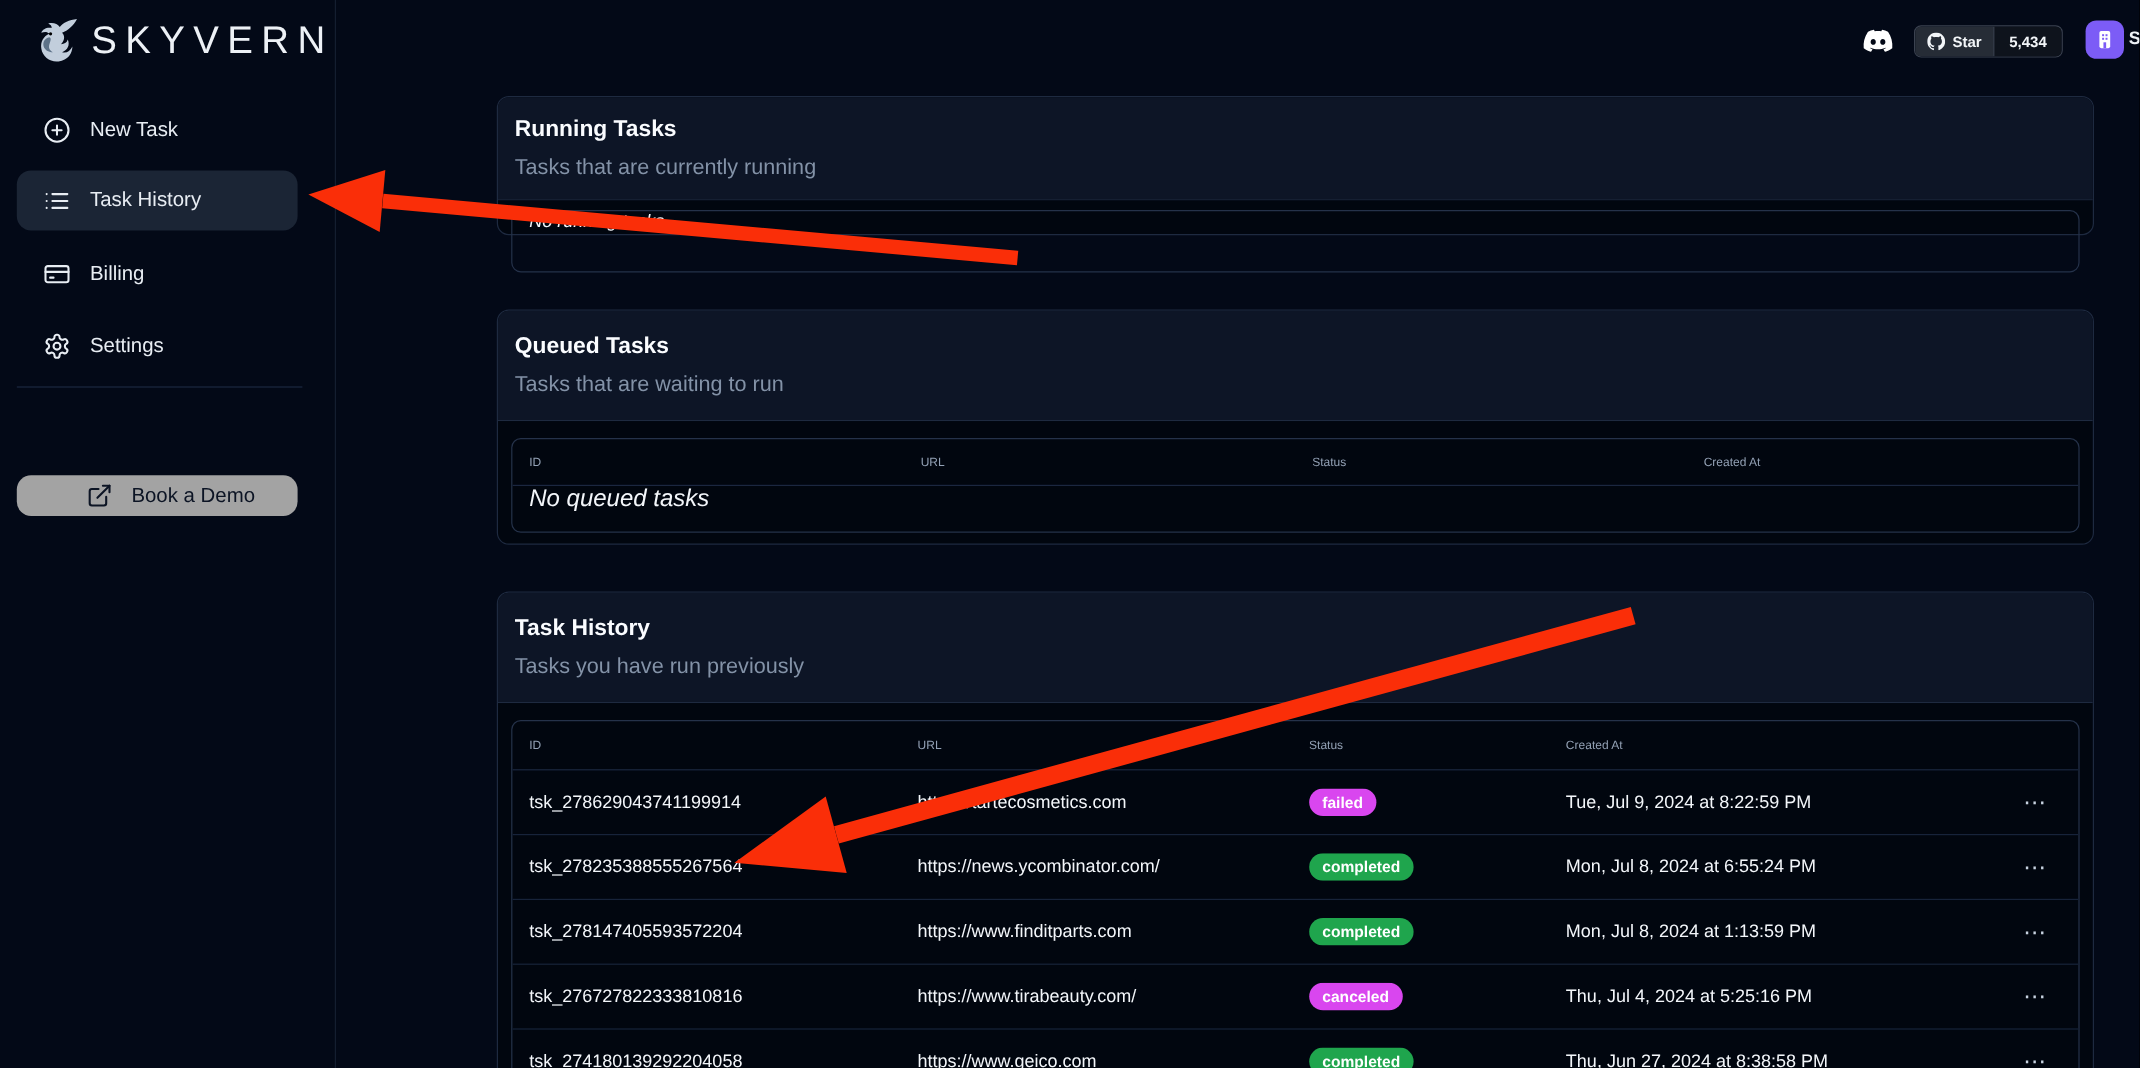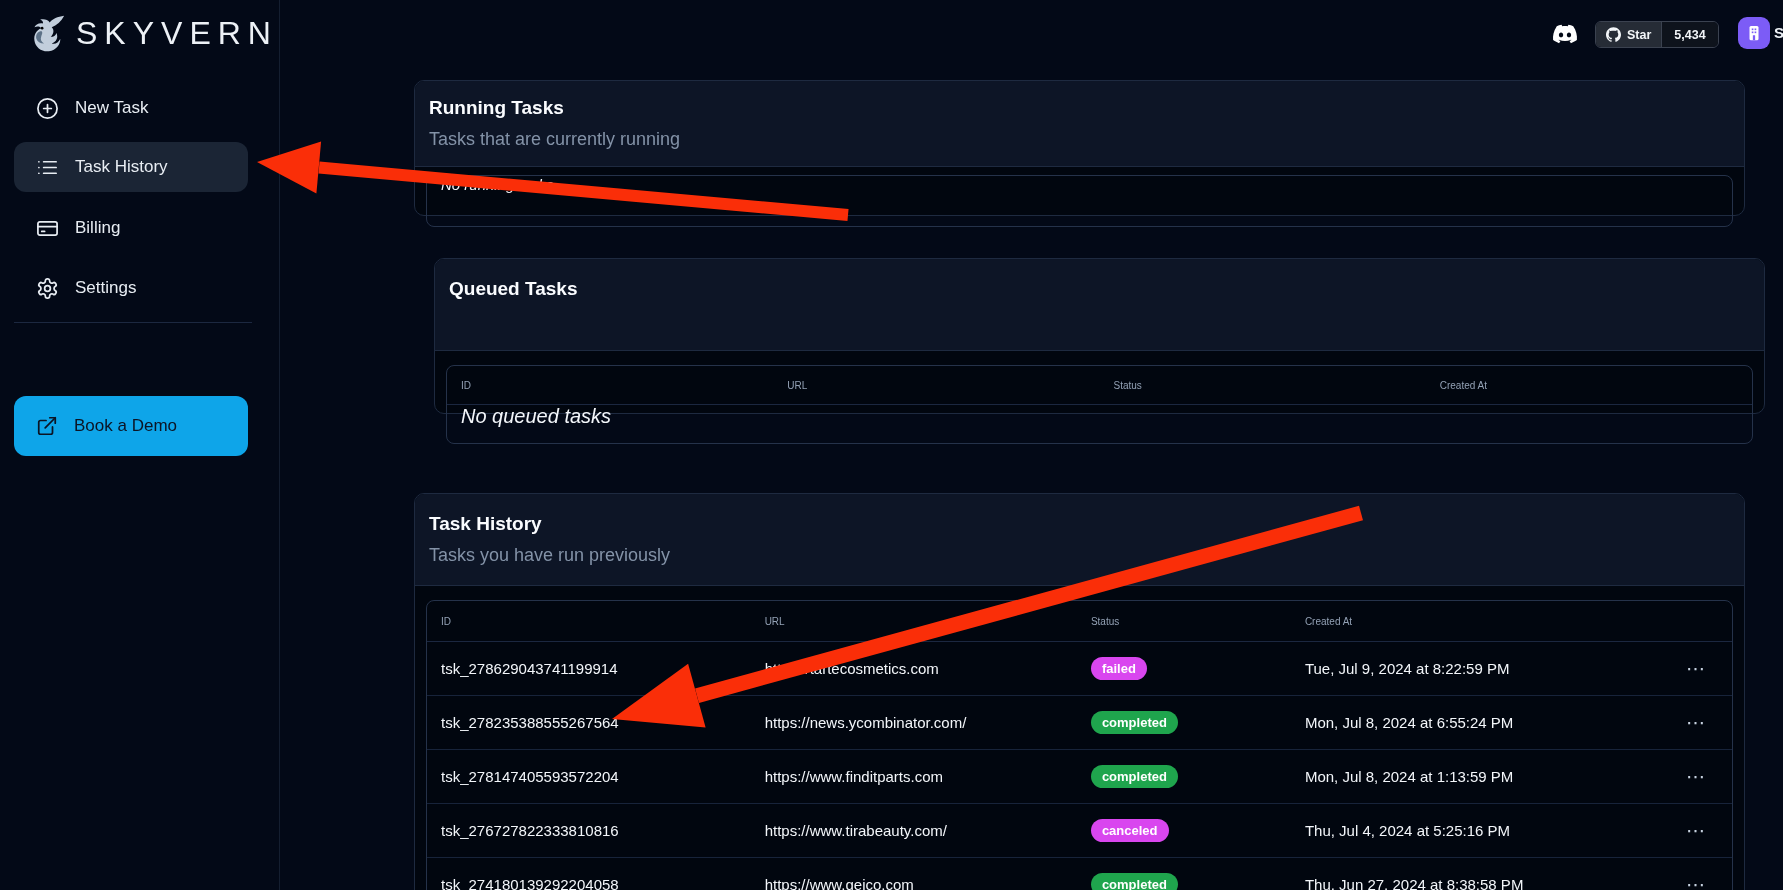--- a/index.html
+++ b/index.html
@@ -8,40 +8,40 @@
 
   
   .sidebar{position:absolute;top:0;left:0;bottom:0;width:279px;background:#030917;border-right:1px solid #141e30;}
   .logo{position:absolute;top:10px;left:22px;display:flex;align-items:center;gap:8px;cursor:pointer;}
   .logo-text{font-size:32px;letter-spacing:7px;color:#edf1f6;font-weight:500;}
   .nav-item{position:absolute;left:14px;width:234px;height:50px;border-radius:12px;display:flex;align-items:center;
             gap:16px;padding-left:22px;box-sizing:border-box;font-size:17px;font-weight:500;color:#e8edf3;cursor:pointer;}
   .nav-item.active{background:#1b2535;}
   .nav-item svg{flex:0 0 auto;}
   .side-divider{position:absolute;left:14px;top:322px;width:238px;height:1px;background:#1c2840;}
-  .nav-item.demo{background:#0ea5e9;color:#0c1424;height:60px;}
+  .nav-item.demo{background:#a3a3a3;color:#0c1424;height:34px;justify-content:center;}
 
   
   .icon-btn{position:absolute;display:flex;align-items:center;justify-content:center;cursor:pointer;background:none;border:none;padding:0;}
   .discord{left:1546px;top:19px;width:38px;height:30px;}
   .gh{position:absolute;left:1595px;top:21px;height:27px;display:flex;border:1px solid #3b4250;border-radius:6px;
       overflow:hidden;font-size:12.5px;font-weight:700;cursor:pointer;box-sizing:border-box;}
   .gh-star{display:flex;align-items:center;gap:6px;padding:1px 10px;background:#262c36;color:#f2f5f8;}
   .gh-count{display:flex;align-items:center;padding:0 12px;background:#0e131c;color:#f2f5f8;border-left:1px solid #3b4250;}
   .avatar{position:absolute;left:1738px;top:17px;width:32px;height:32px;border-radius:9px;background:#7c5cf6;
           display:flex;align-items:center;justify-content:center;cursor:pointer;}
   .account-name{position:absolute;left:1774px;top:24px;font-size:15px;font-weight:600;white-space:nowrap;color:#eef2f7;}
 
   
   .card{position:absolute;left:414px;width:1331px;background:#01060f;border:1px solid #1e2a40;border-radius:10px;box-sizing:border-box;}
   .card-header{background:#0d1526;border-bottom:1px solid #1e2a40;border-radius:9px 9px 0 0;padding:19px 14px 0 14px;box-sizing:border-box;}
   .card-title{font-size:19px;font-weight:700;color:#fafcff;}
   .card-sub{margin-top:10px;font-size:18px;color:#8392a7;}
-  .card-running{top:80px;height:136px;}  .card-running .card-header{height:86px;padding-top:16px;}
-  .card-queued{top:258px;height:156px;margin-left:20px;}  .card-queued .card-header{height:92px;}
+  .card-running{top:80px;height:116px;}  .card-running .card-header{height:86px;padding-top:16px;}
+  .card-queued{top:258px;height:196px;}  .card-queued .card-header{height:92px;}
   .card-history{top:493px;height:420px;} .card-history .card-header{height:92px;}
   .card-body{padding:14px 11px 13px;}
   .card-running .card-body{padding-top:8px;}
 
   .itable{border:1px solid #25324a;border-radius:8px;overflow:hidden;}
   .hrow{display:grid;height:40px;align-items:center;color:#93a1b5;font-size:10px;border-bottom:1px solid #1b2740;}
   .card-queued .hrow{height:38px;}
   .drow{display:grid;height:53px;align-items:center;font-size:15px;color:#f3f6fa;border-bottom:1px solid #17233a;cursor:pointer;}
   .drow:last-child{border-bottom:none;}
   .erow{display:flex;align-items:flex-start;height:50px;font-size:15px;color:#f3f6fa;font-style:italic;}
@@ -154,20 +154,21 @@
         <div class="erow">
           <span class="cell">No running tasks</span>
         </div>
       </div>
     </div>
   </section>
 
   <section class="card card-queued">
     <div class="card-header">
       <div class="card-title">Queued Tasks</div>
+      <div class="card-sub">Tasks that are waiting to run</div>
     </div>
     <div class="card-body">
       <div class="itable">
         <div class="hrow cols-q">
           <span class="cell">ID</span>
           <span class="cell">URL</span>
           <span class="cell">Status</span>
           <span class="cell">Created At</span>
         </div>
         <div class="erow">

